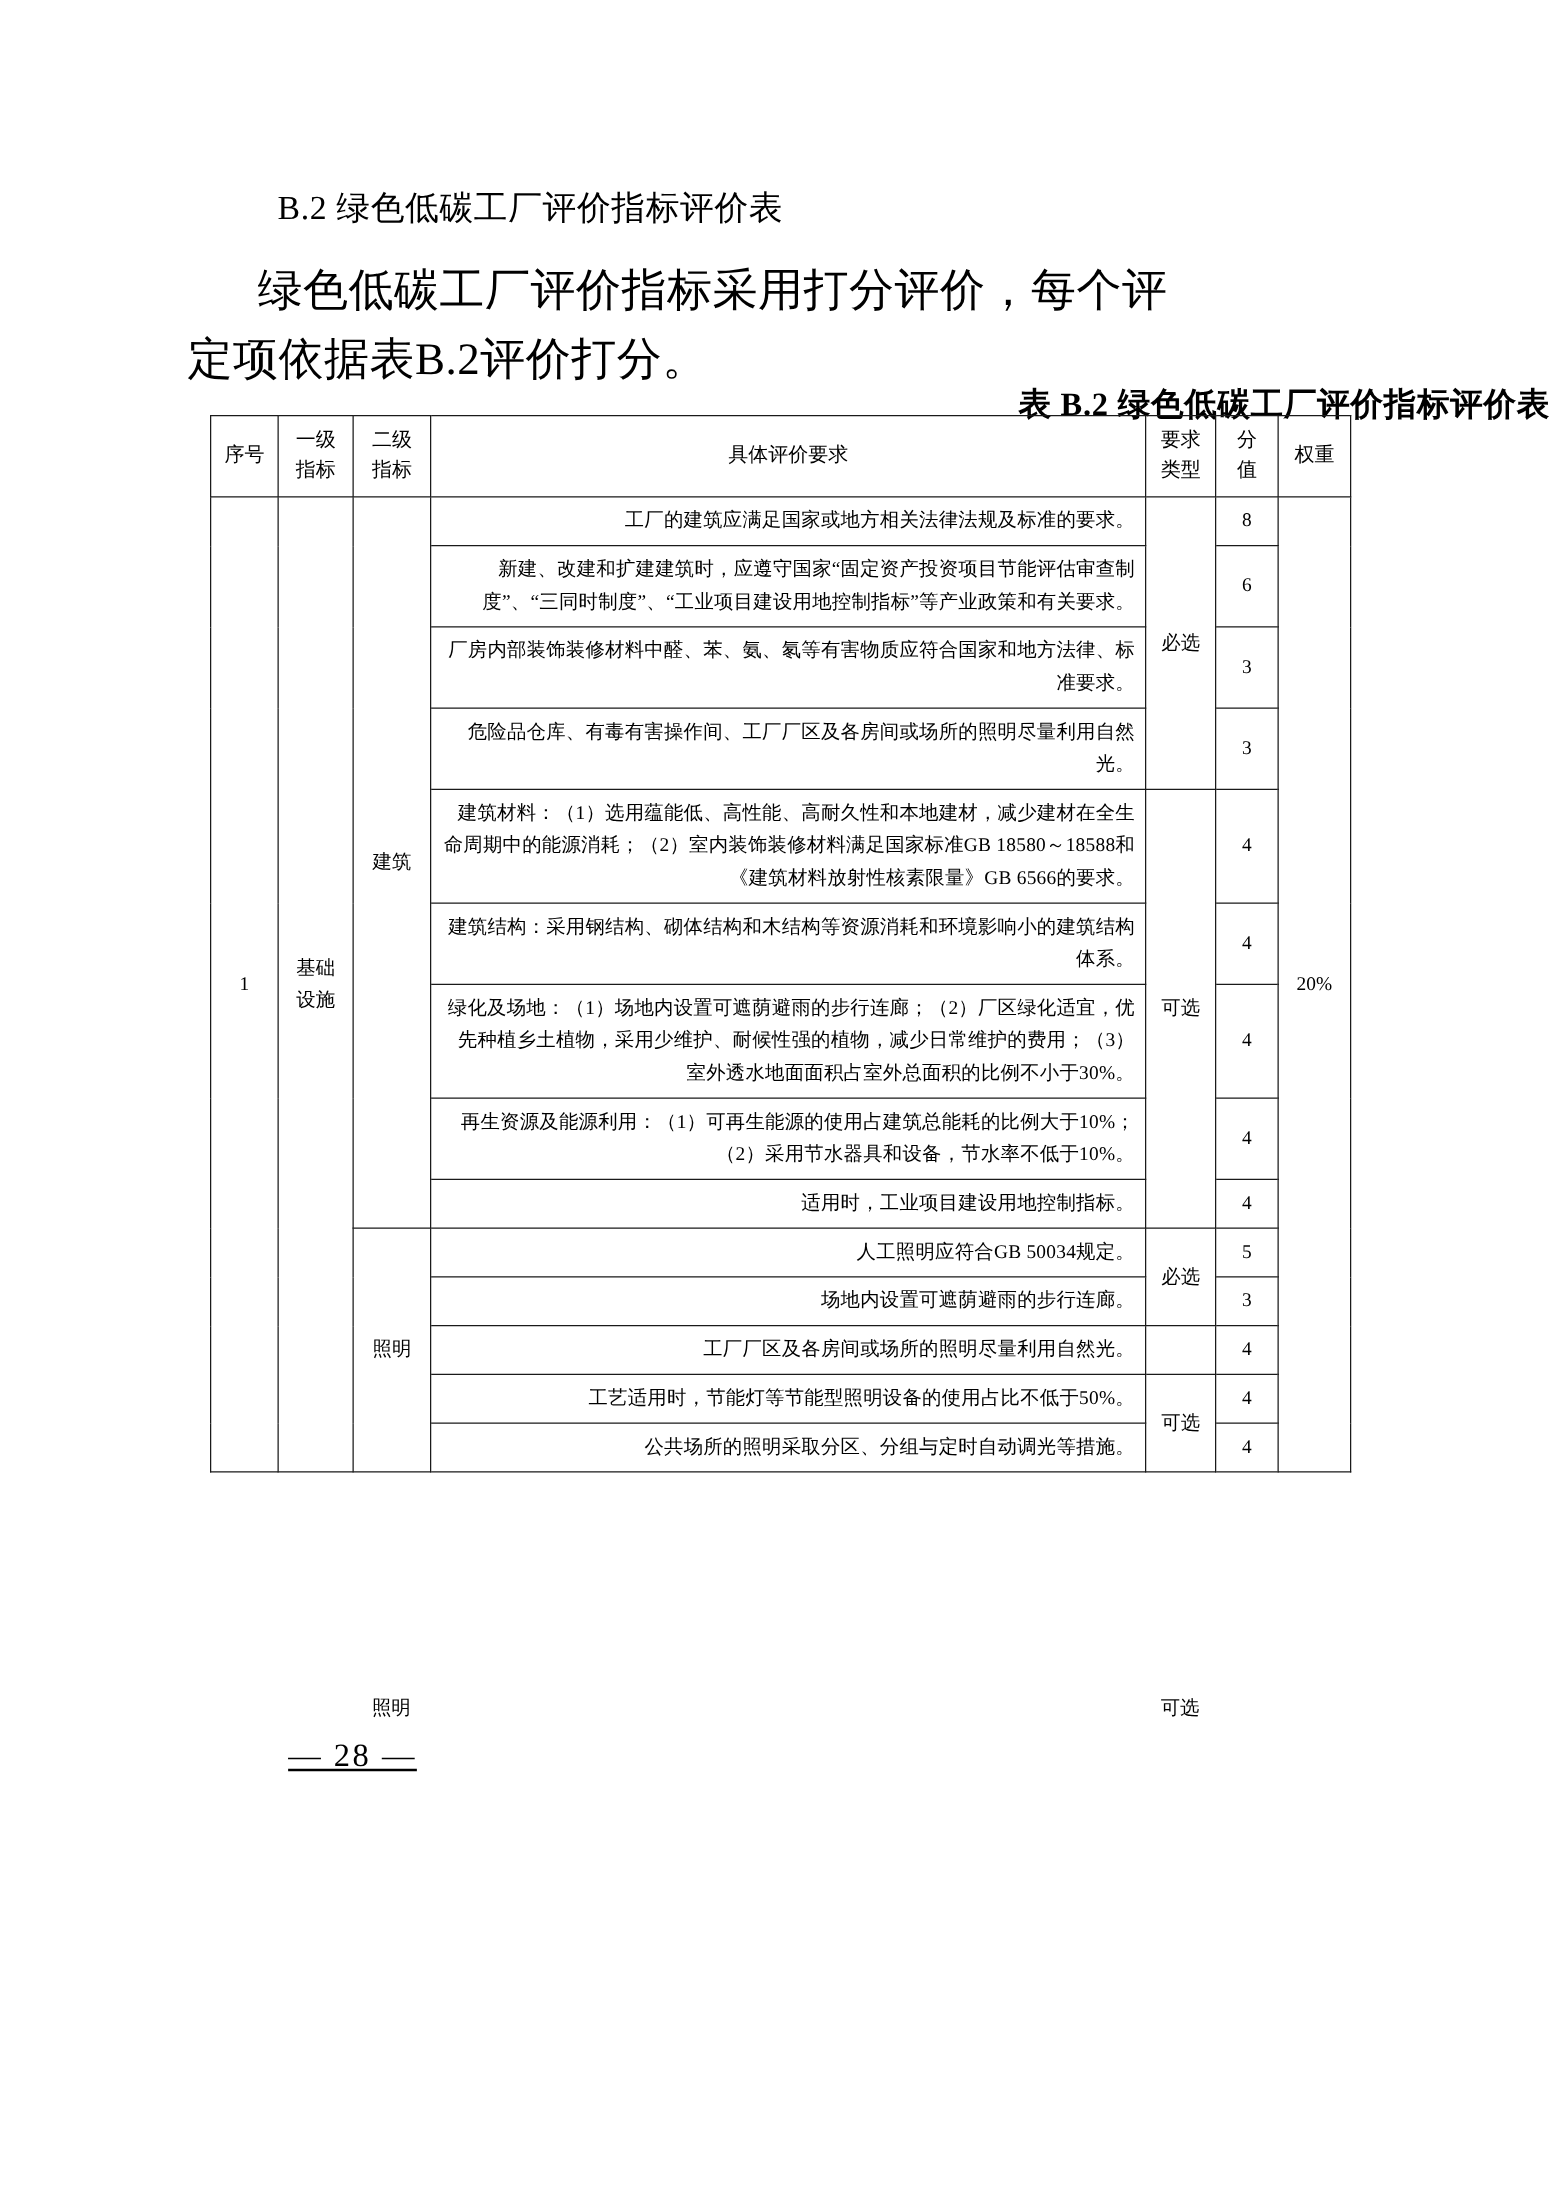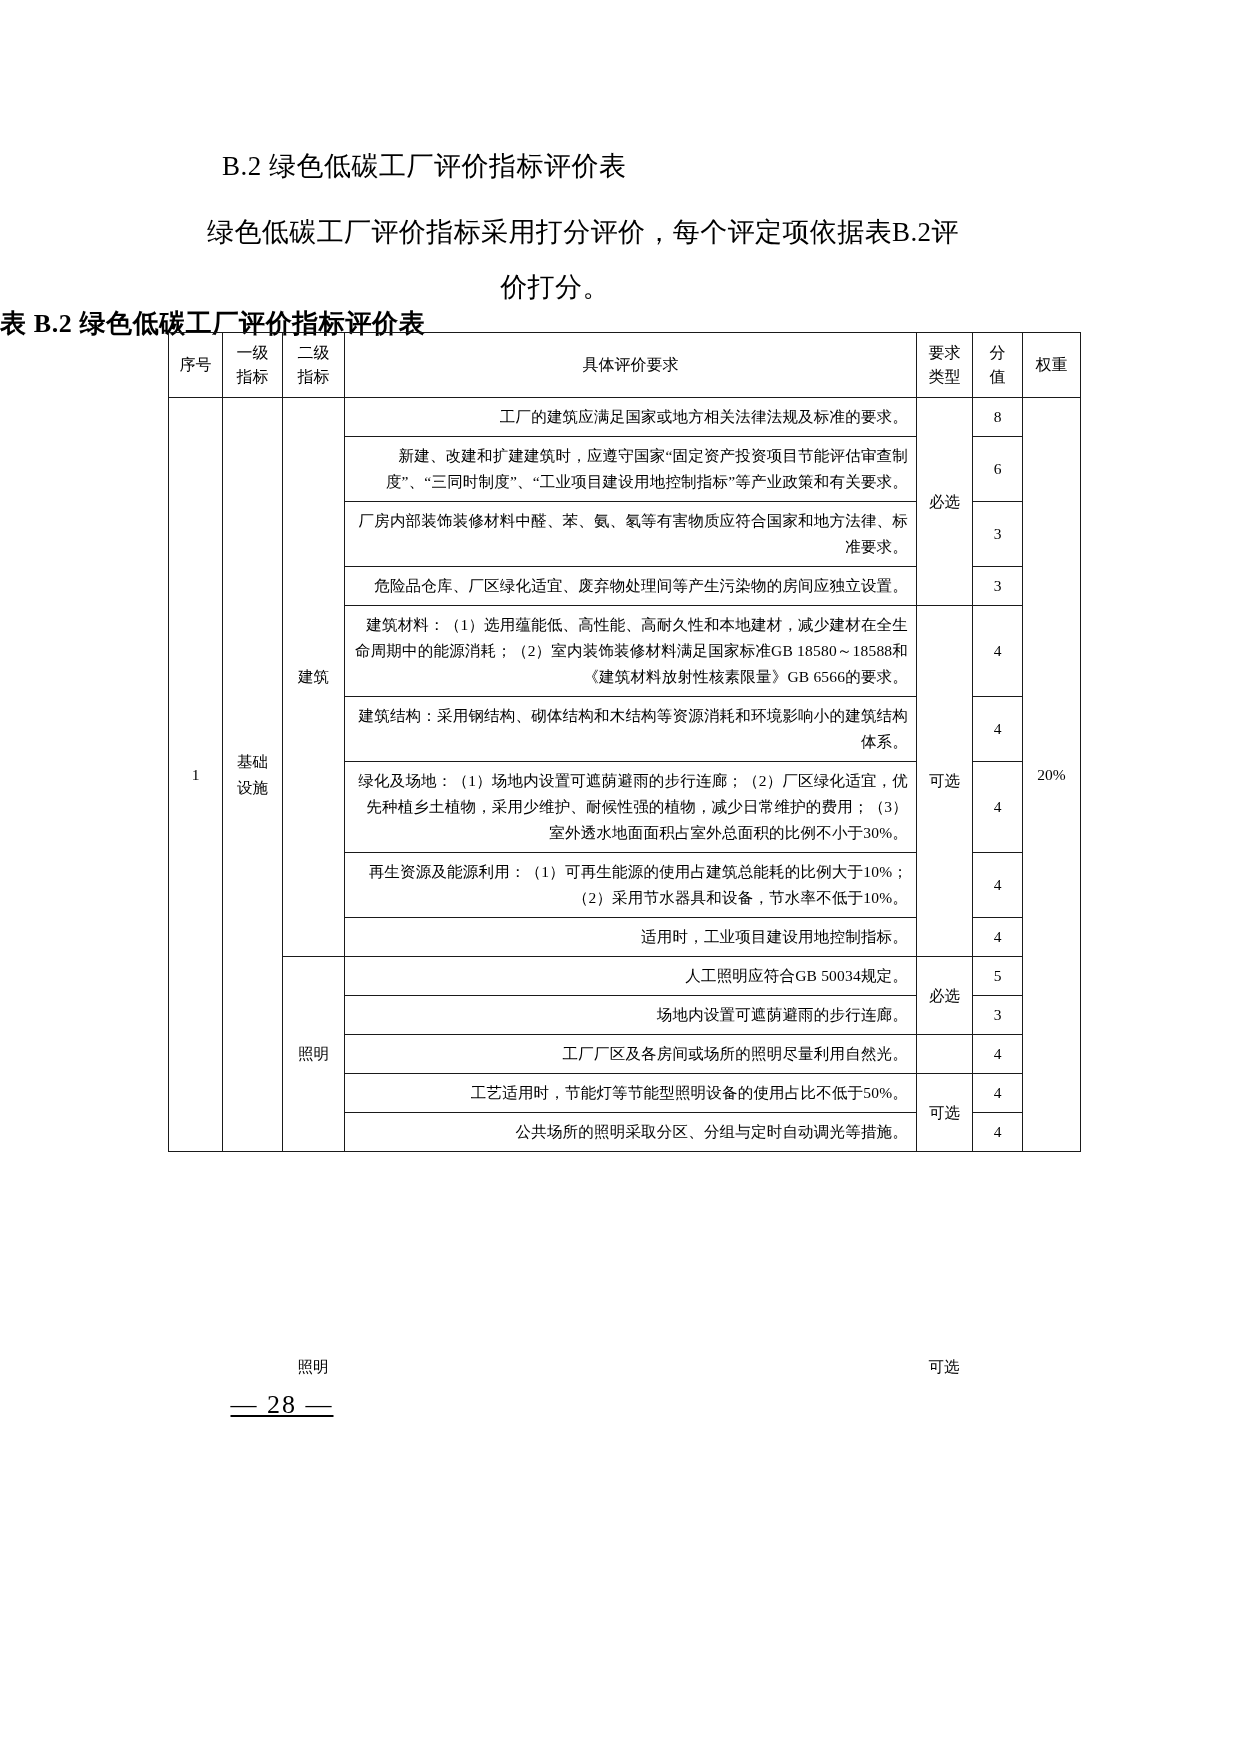--- a/index.html
+++ b/index.html
@@ -30,33 +30,32 @@
     top: 148px;
     font-size: 27px;
     letter-spacing: 0.5px;
     white-space: nowrap;
   }
   .para {
     position: absolute;
     left: 150px;
     top: 205px;
     width: 810px;
-    font-size: 27px;
+    font-size: 36px;
     line-height: 55px;
     text-indent: 56px;
     letter-spacing: 0.4px;
-    text-align: center;
   }
 
   .table-caption {
     position: absolute;
     left: 0;
     right: 0;
     top: 306px;
-    text-align: left;
+    text-align: right;
     font-size: 26px;
     letter-spacing: 0.6px;
     font-weight: 600;
   }
 
   
   .tbl-wrap {
     position: absolute;
     left: 168px;
     top: 332px;
@@ -186,21 +185,21 @@
         </tr>
         <tr>
           <td class="req">新建、改建和扩建建筑时，应遵守国家“固定资产投资项目节能评估审查制度”、“三同时制度”、“工业项目建设用地控制指标”等产业政策和有关要求。</td>
           <td class="center">6</td>
         </tr>
         <tr>
           <td class="req">厂房内部装饰装修材料中醛、苯、氨、氡等有害物质应符合国家和地方法律、标准要求。</td>
           <td class="center">3</td>
         </tr>
         <tr>
-          <td class="req">危险品仓库、厂区绿化适宜、废弃物处理间等产生污染物的房间应独立设置。</td>
+          <td class="req">危险品仓库、有毒有害操作间、工厂厂区及各房间或场所的照明尽量利用自然光。</td>
           <td class="center">3</td>
         </tr>
 
         <tr>
           <td class="req">建筑材料：（1）选用蕴能低、高性能、高耐久性和本地建材，减少建材在全生命周期中的能源消耗；（2）室内装饰装修材料满足国家标准GB 18580～18588和《建筑材料放射性核素限量》GB 6566的要求。</td>
           <td class="center vmid" rowspan="5">可选</td>
           <td class="center">4</td>
         </tr>
         <tr>
           <td class="req">建筑结构：采用钢结构、砌体结构和木结构等资源消耗和环境影响小的建筑结构体系。</td>

